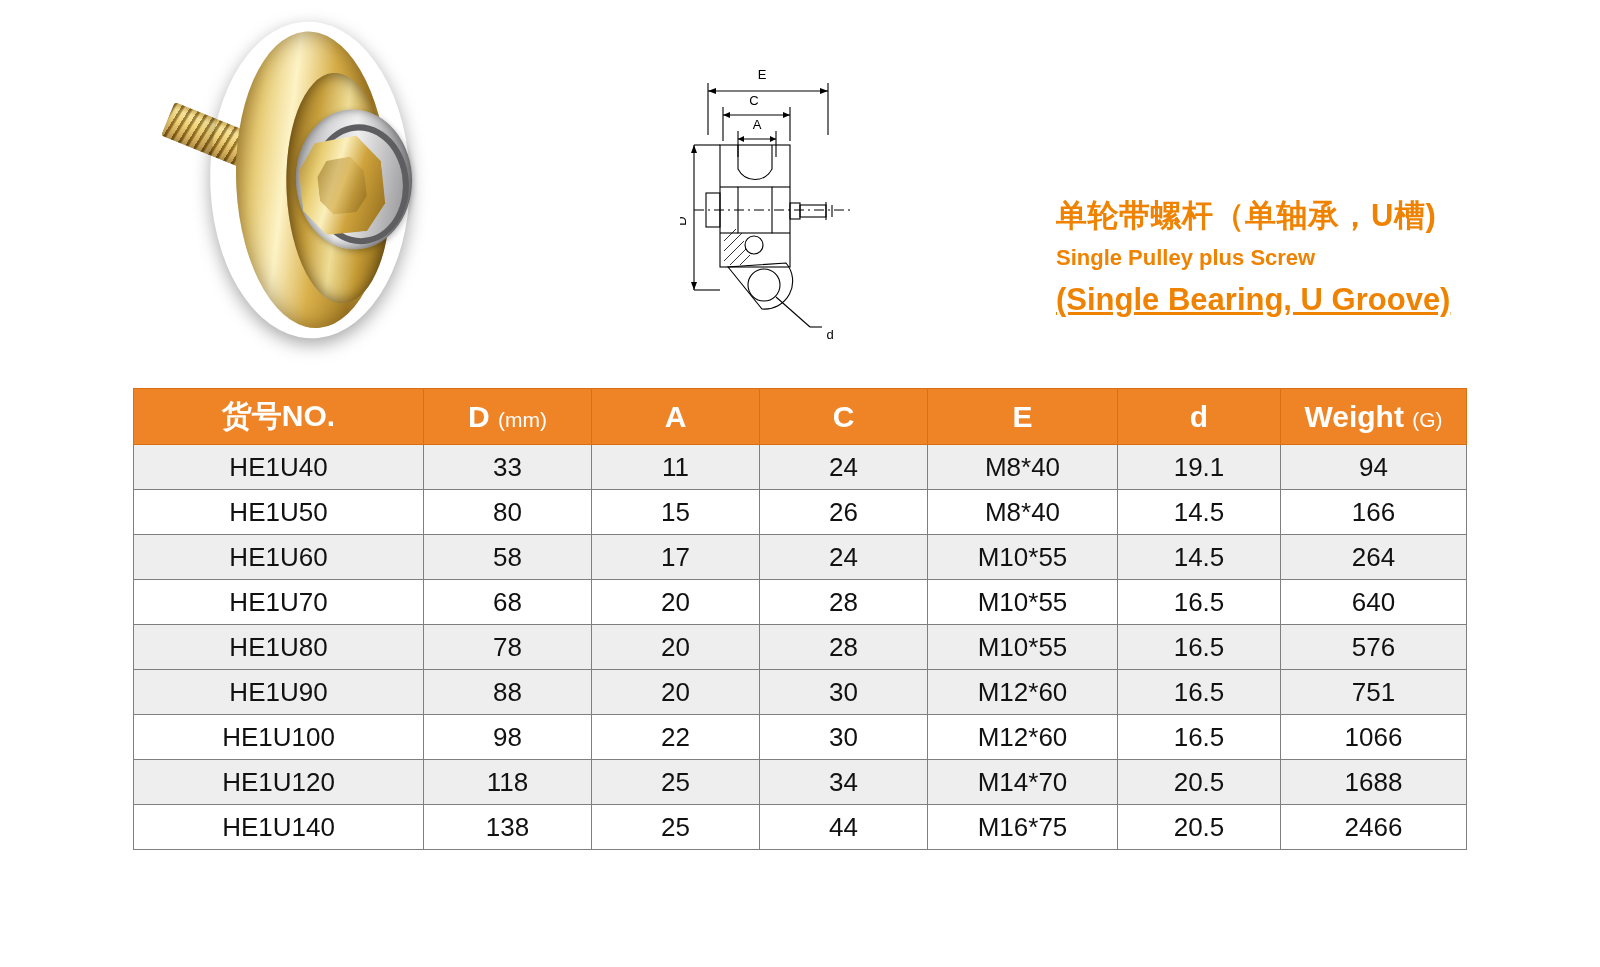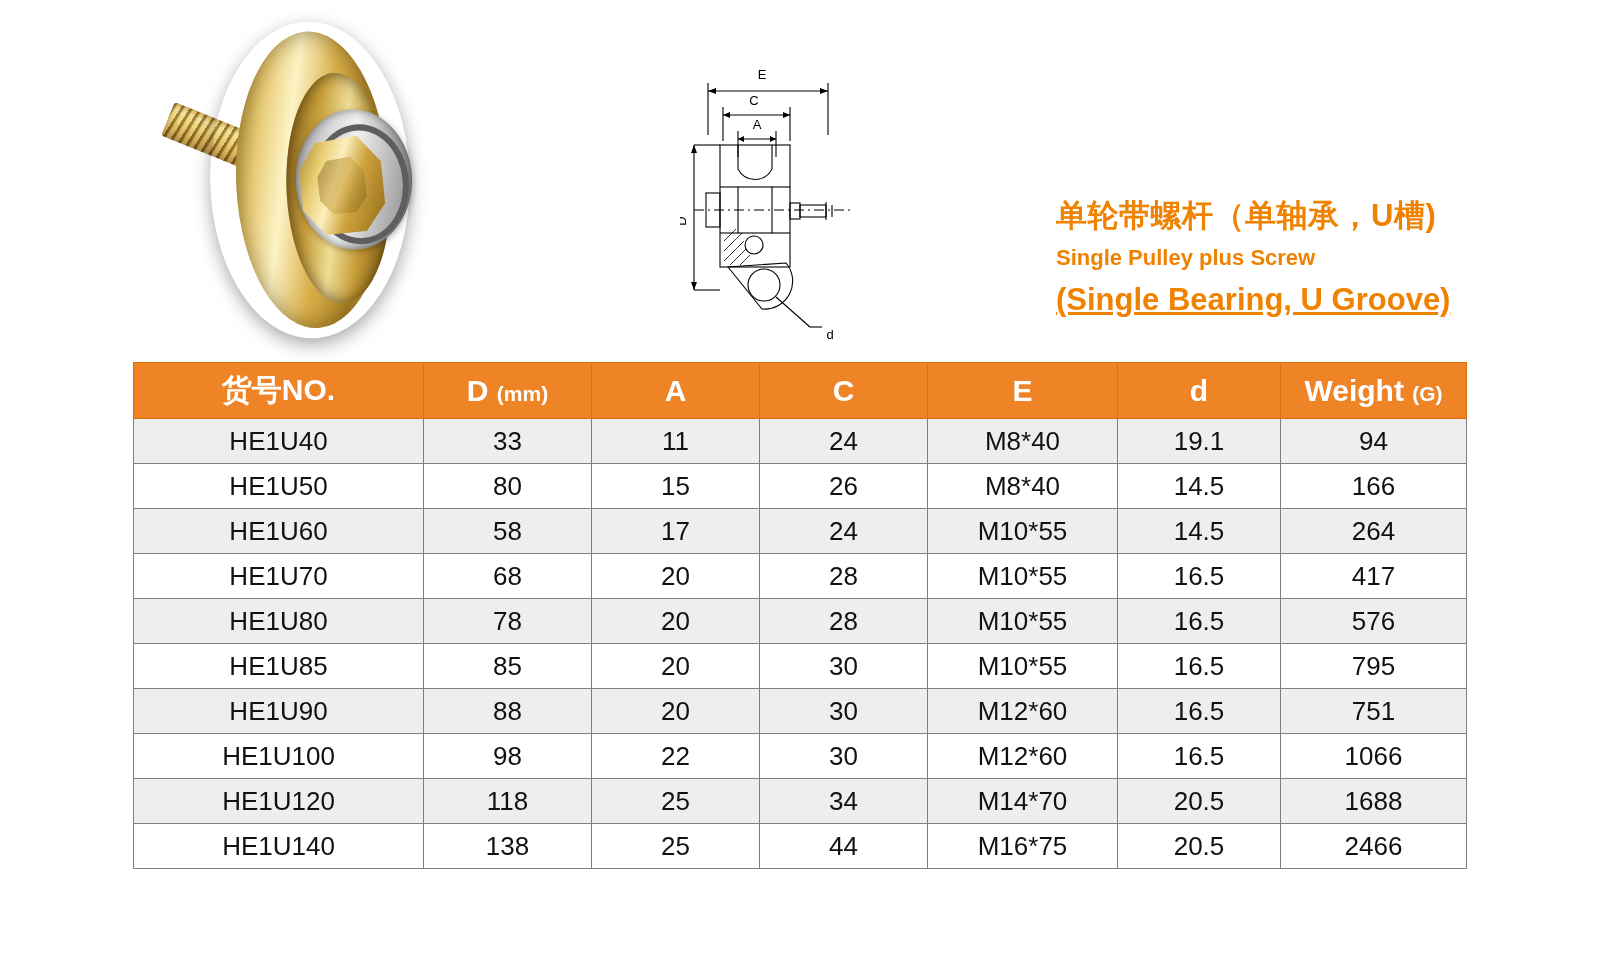--- a/index.html
+++ b/index.html
@@ -175,42 +175,42 @@
     font-weight: 700;
     line-height: 42px;
     white-space: nowrap;
     text-decoration: underline;
   }
 
   
   #spec-table {
     position: absolute;
     left: 133px;
-    top: 362px;
+    top: 388px;
     border-collapse: collapse;
     table-layout: fixed;
     width: 1333px;
     background: #fff;
   }
   #spec-table th, #spec-table td {
     border: 1px solid #7f7f7f;
     text-align: center;
     font-family: "Liberation Sans", sans-serif;
   }
   #spec-table thead th {
     background: #ef8427;
     color: #ffffff;
     height: 53px;
     font-size: 30px;
     font-weight: 700;
     border-color: #d96f12;
   }
   #spec-table thead th .unit {
     font-size: 21px;
-    font-weight: 700;
+    font-weight: 400;
   }
   #spec-table tbody td {
     height: 42px;
     font-size: 26px;
     color: #111;
     background: #ffffff;
   }
   #spec-table tbody tr.alt td {
     background: #eeeeee;
     margin-top: 14px;
@@ -374,40 +374,31 @@
       <td>14.5</td>
       <td>264</td>
     </tr>
     <tr>
       <td>HE1U70</td>
       <td>68</td>
       <td>20</td>
       <td>28</td>
       <td>M10*55</td>
       <td>16.5</td>
-      <td>417</td>
+      <td>640</td>
     </tr>
     <tr class="alt">
       <td>HE1U80</td>
       <td>78</td>
       <td>20</td>
       <td>28</td>
       <td>M10*55</td>
       <td>16.5</td>
       <td>576</td>
     </tr>
-    <tr>
-      <td>HE1U85</td>
-      <td>85</td>
-      <td>20</td>
-      <td>30</td>
-      <td>M10*55</td>
-      <td>16.5</td>
-      <td>795</td>
-    </tr>
     <tr class="alt">
       <td>HE1U90</td>
       <td>88</td>
       <td>20</td>
       <td>30</td>
       <td>M12*60</td>
       <td>16.5</td>
       <td>751</td>
     </tr>
     <tr>

